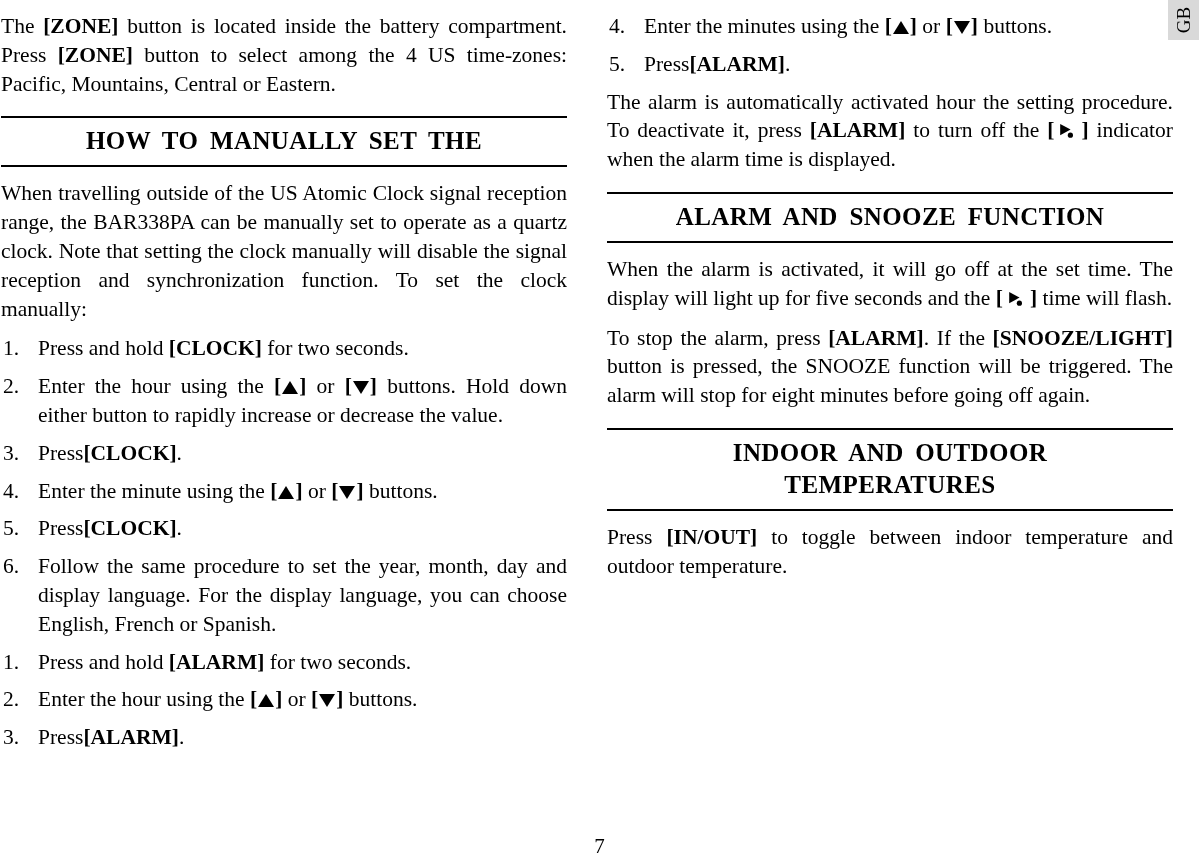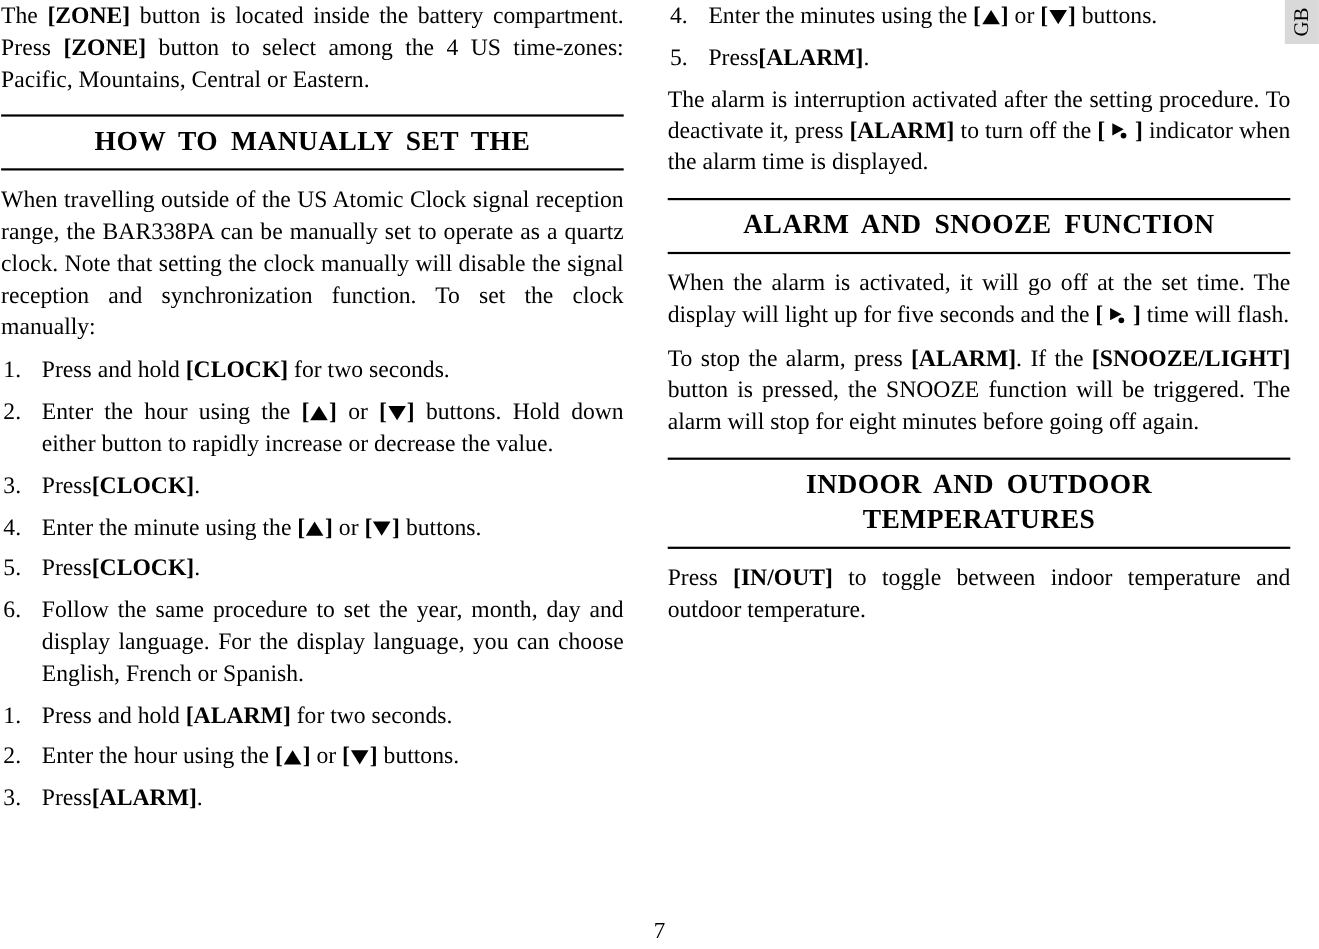--- a/index.html
+++ b/index.html
@@ -41,21 +41,21 @@
     font-size: 19px;
     font-weight: 400;
     letter-spacing: 0px;
     white-space: nowrap;
     color: #000;
   }
 
   
   .col {
     position: absolute;
-    top: 0;
+    top: 12px;
     width: 566px;
   }
   .col-left  { left: 1px; }
   .col-right { left: 607px; }
 
   
   p.body {
     margin: 0 0 11px 0;
     font-size: 21.5px;
     line-height: 1.34;
@@ -227,21 +227,21 @@
 
     <ol class="steps">
       <li class="ragged">
         <span class="num">4.</span><span>Enter the minutes using the </span><b>[<span class="tri tri-up"></span>]</b><span> or </span><b>[<span class="tri tri-down"></span>]</b><span> buttons.</span>
       </li>
       <li class="ragged">
         <span class="num">5.</span><span>Press</span><b>[ALARM]</b><span>.</span>
       </li>
     </ol>
 
-    <p class="body"><span>The alarm is interruption activated after the setting procedure. To deactivate it, press </span><b>[ALARM]</b><span> to turn off the </span><b><span>[</span><span class="bell"><svg viewBox="0 0 19 17" width="19" height="17" aria-hidden="true">
+    <p class="body"><span>The alarm is automatically activated hour the setting procedure. To deactivate it, press </span><b>[ALARM]</b><span> to turn off the </span><b><span>[</span><span class="bell"><svg viewBox="0 0 19 17" width="19" height="17" aria-hidden="true">
               <path d="M2.2 1.0 L2.2 12.2 L12.6 6.6 Z" fill="#000"></path>
               <circle cx="12.4" cy="12.2" r="2.6" fill="#000"></circle>
             </svg></span><span>]</span></b><span> indicator when the alarm time is displayed.</span></p>
 
     <div class="section-head">
       <div class="rule"></div>
       <h2>
         <span class="hl spaced">ALARM AND SNOOZE FUNCTION</span>
       </h2>
       <div class="rule thin"></div>

